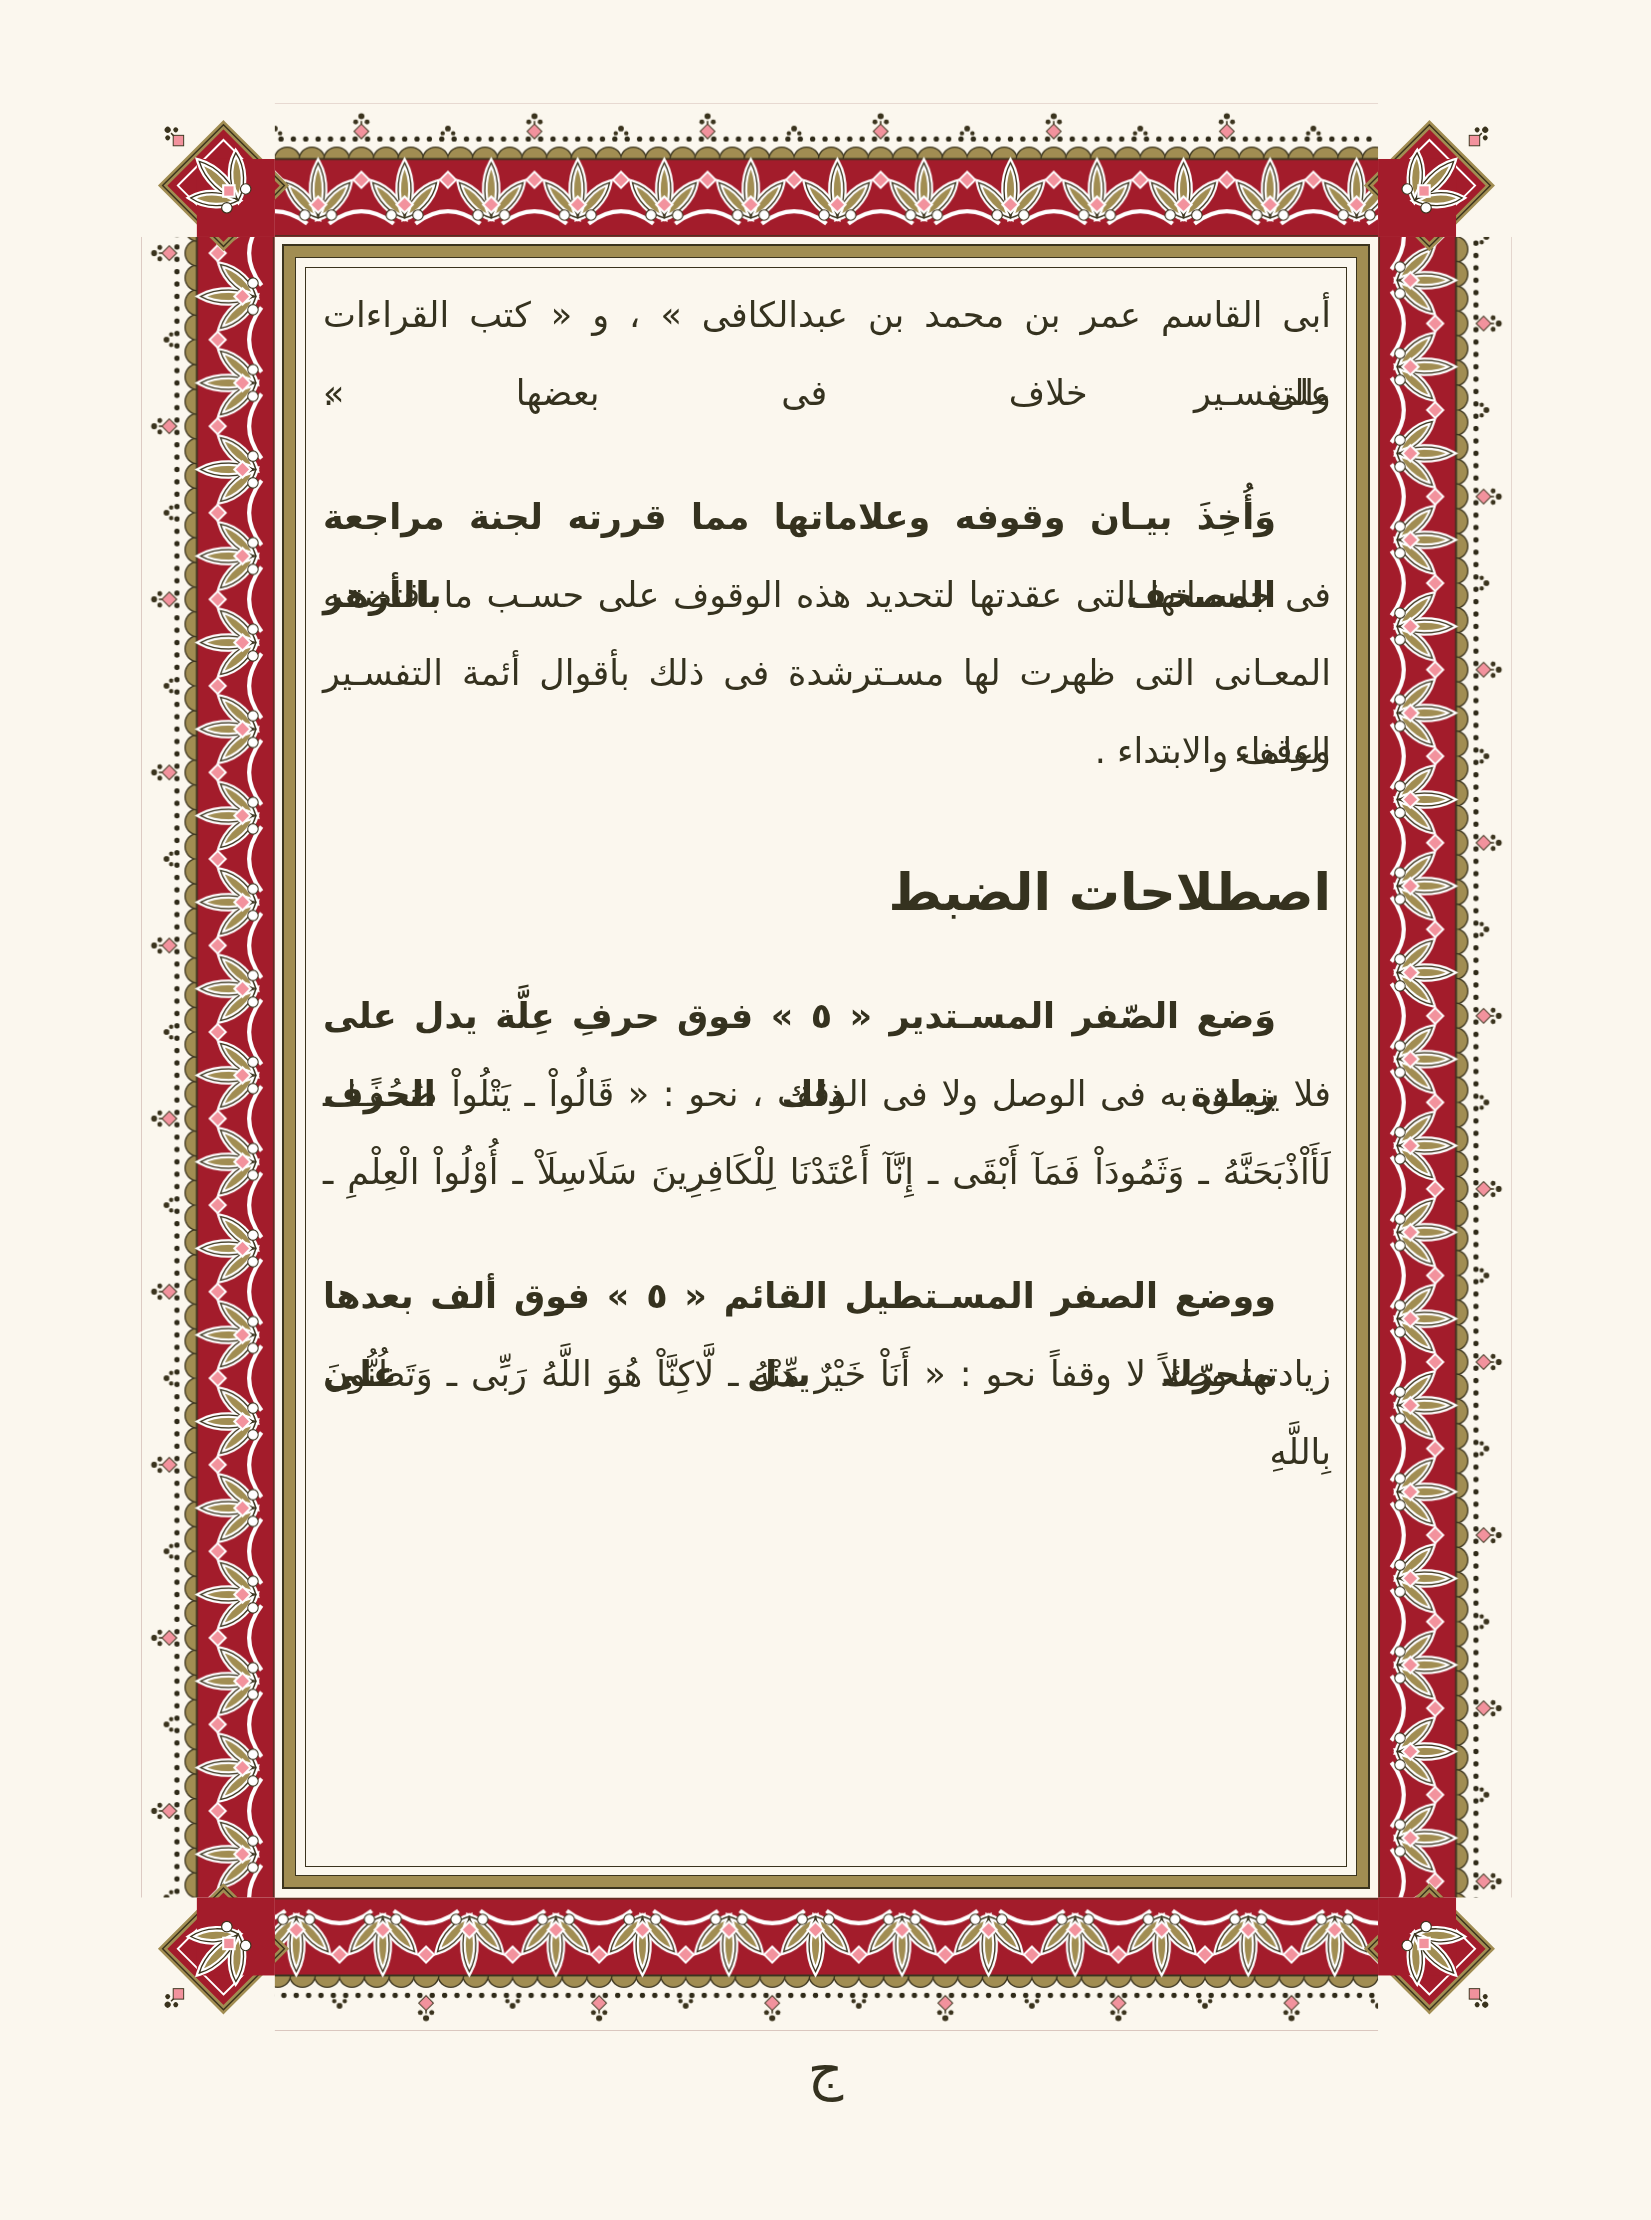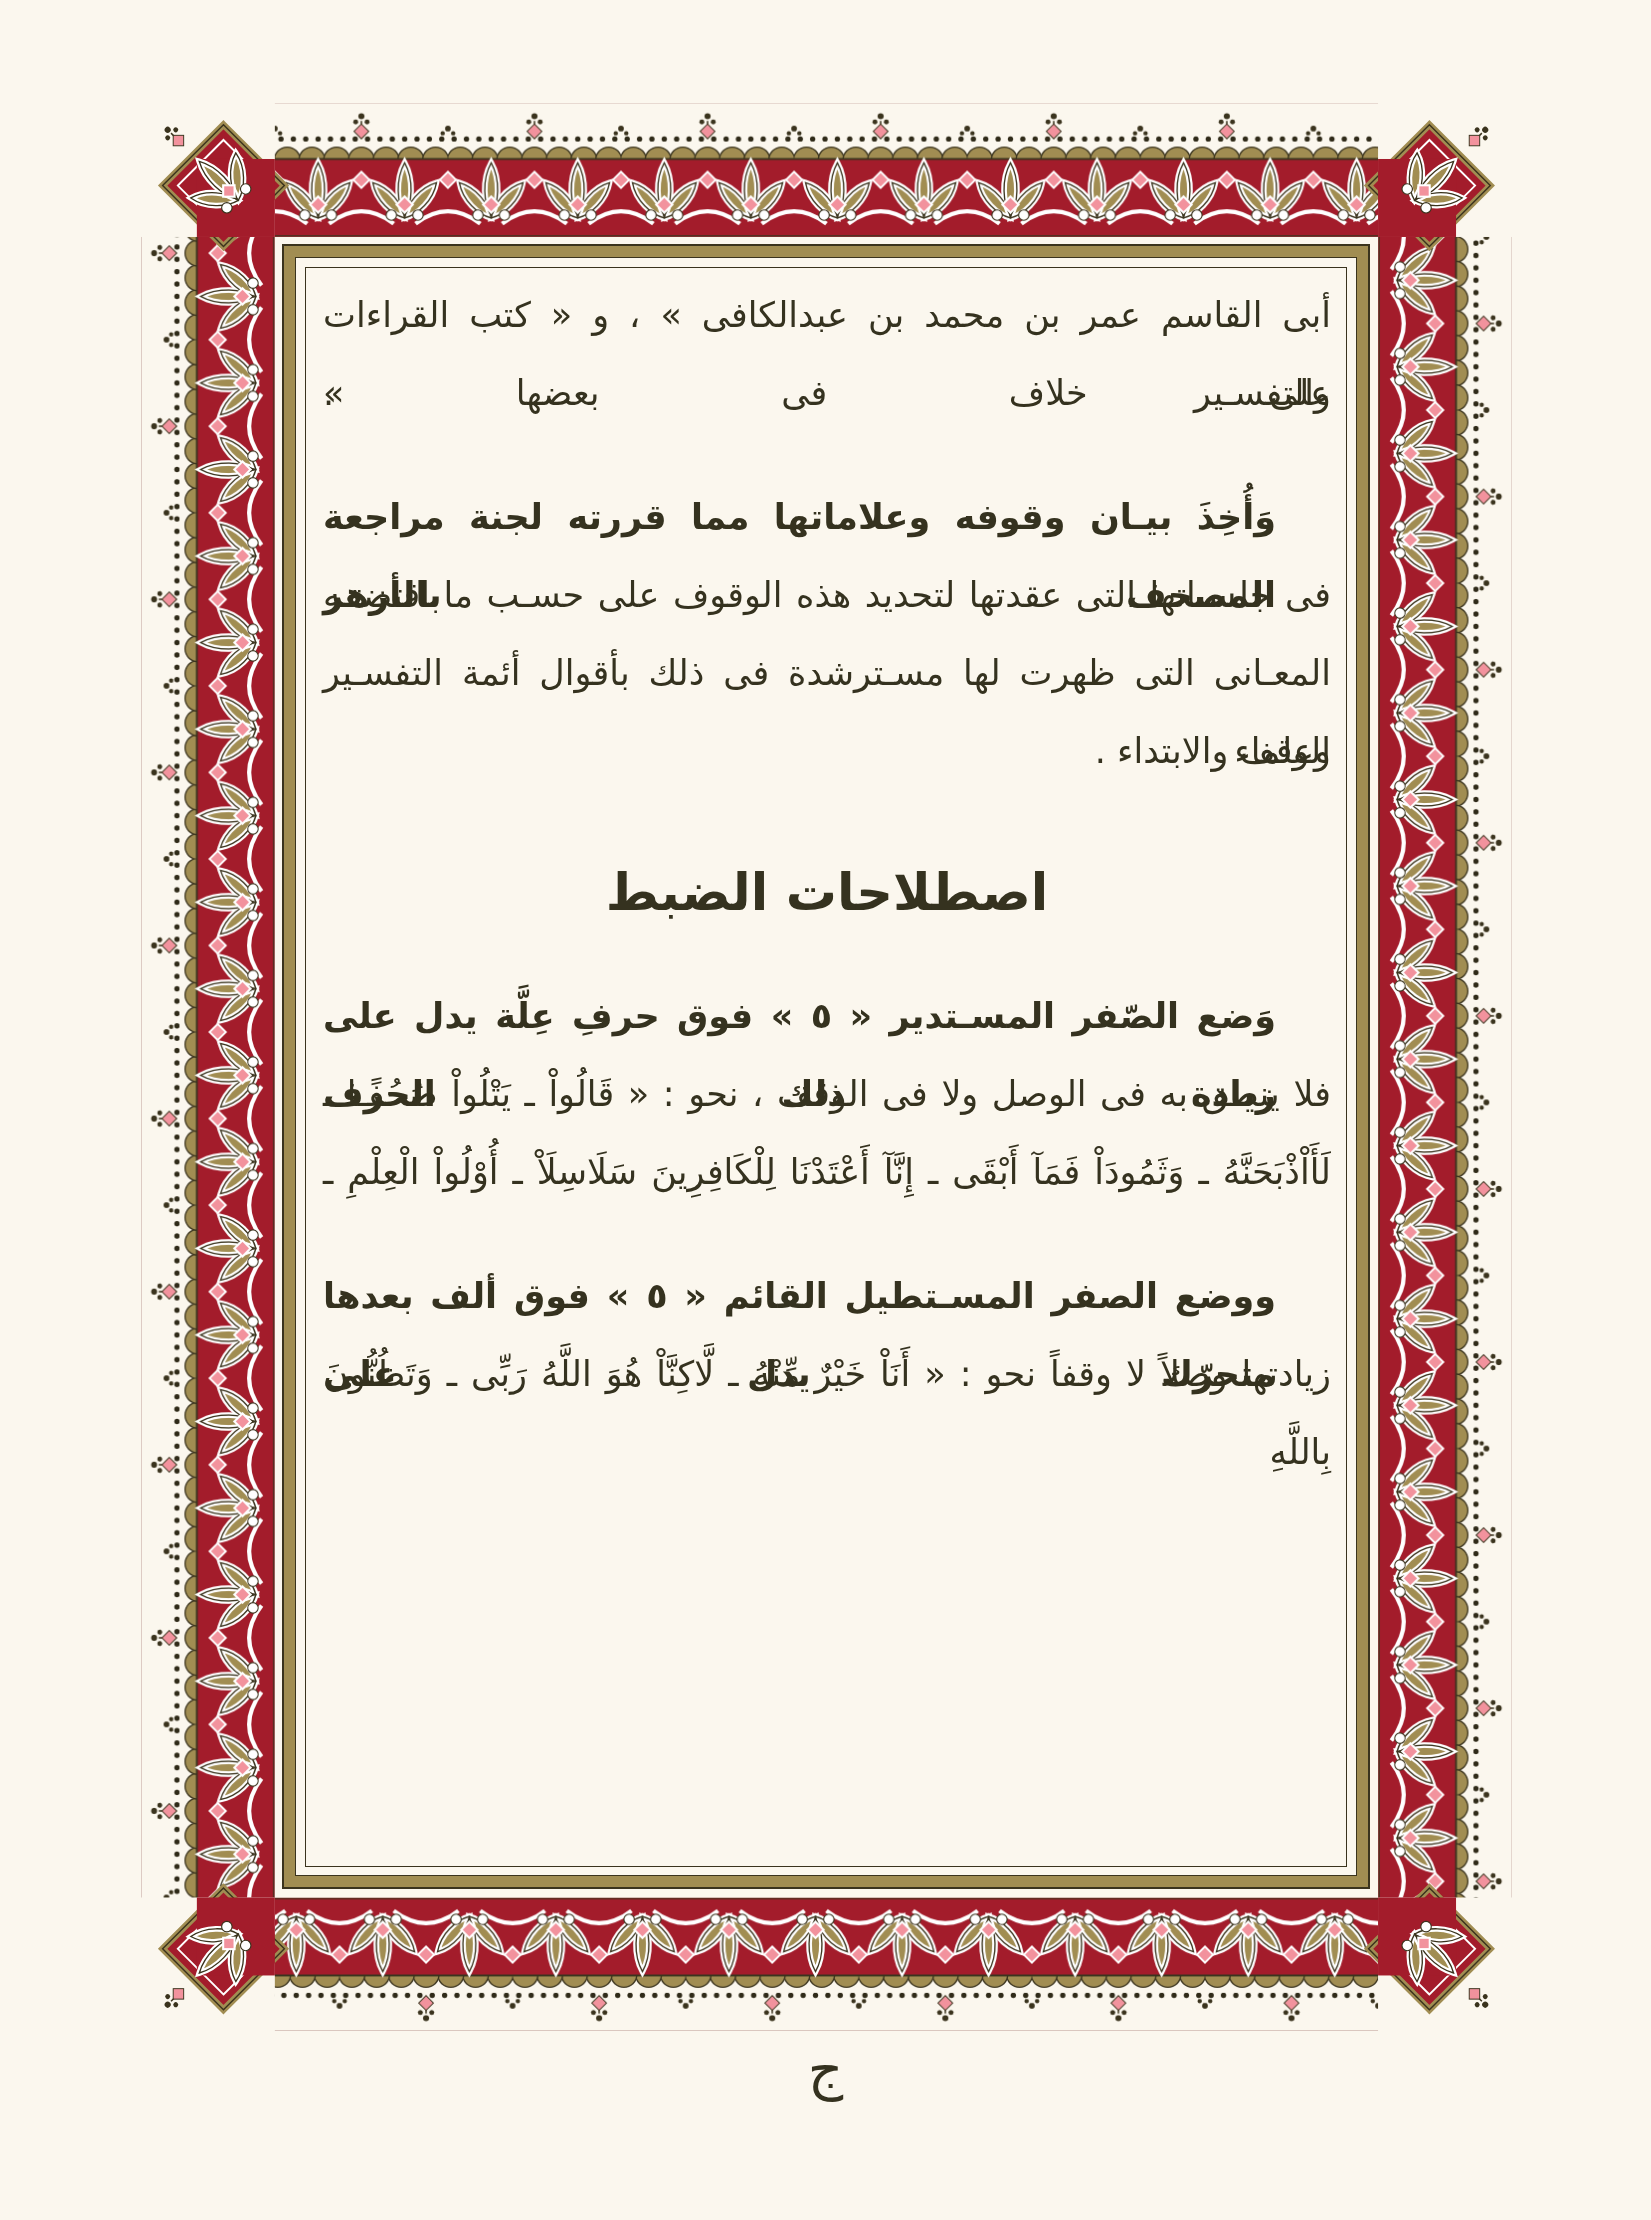--- a/index.html
+++ b/index.html
@@ -43,21 +43,21 @@
     text-align:right;
     letter-spacing:0.5px;
   }
   .line.justify {
     text-align:justify;
     text-align-last:justify;
     text-justify:inter-word;
   }
   .line.indent { padding-right:55px;font-weight:bold; }
   .heading {
-    font-size:51px; font-weight:bold; text-align:center;
+    font-size:51px; font-weight:bold; 
     height:114px; line-height:114px;
     margin:27px 0;
   }
   .page-number {
     position:absolute; left:0; top:2037px; width:1651px;
     text-align:center; font-size:55px; line-height:67px;
   }
 </style>
 </head>
 <body>

